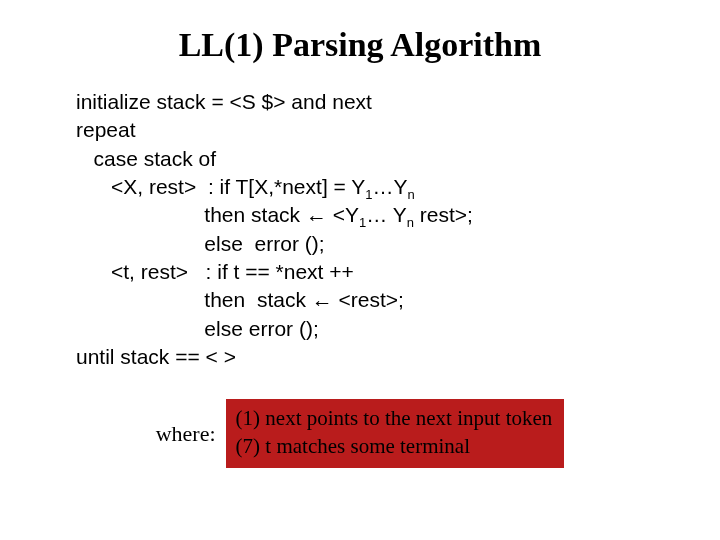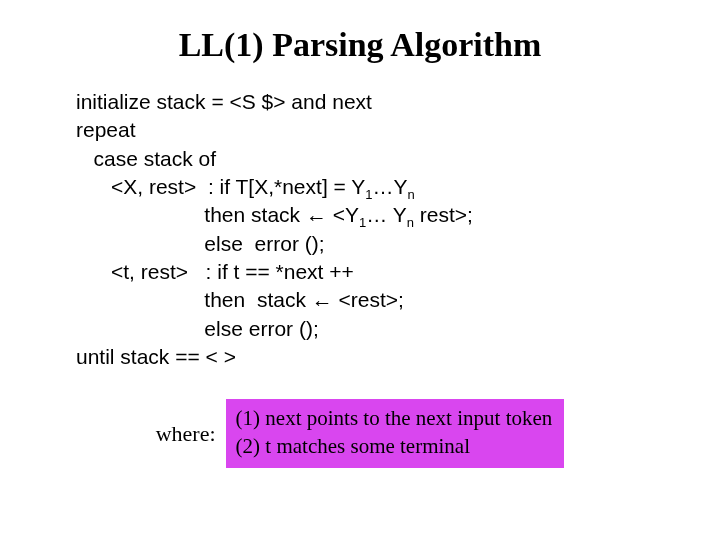--- a/index.html
+++ b/index.html
@@ -39,21 +39,21 @@
     margin-top: 28px;
     display: flex;
     align-items: center;
     justify-content: center;
     gap: 10px;
   }
   .where-label {
     font-size: 22px;
   }
   .where-box {
-    background: #d946ef;
+    background: #b91c1c;
     padding: 6px 12px 8px 10px;
     font-size: 21px;
     line-height: 1.3;
   }
 </style>
 </head>
 <body>
 
 <div class="slide">
 
@@ -67,17 +67,17 @@
 <span>                      else  error ();</span>
 <span>      &lt;t, rest&gt;   : if t == *next ++</span>
 <span>                      then  stack ← &lt;rest&gt;;</span>
 <span>                      else error ();</span>
 <span>until stack == &lt; &gt;</span></div>
 
   <div class="where-wrap">
     <div class="where-label">where:</div>
     <div class="where-box">
       <div>(1) next points to the next input token</div>
-      <div>(2) t matches some terminal</div>
+      <div>(7) t matches some terminal</div>
     </div>
   </div>
 
 </div>
 
 </body></html>

